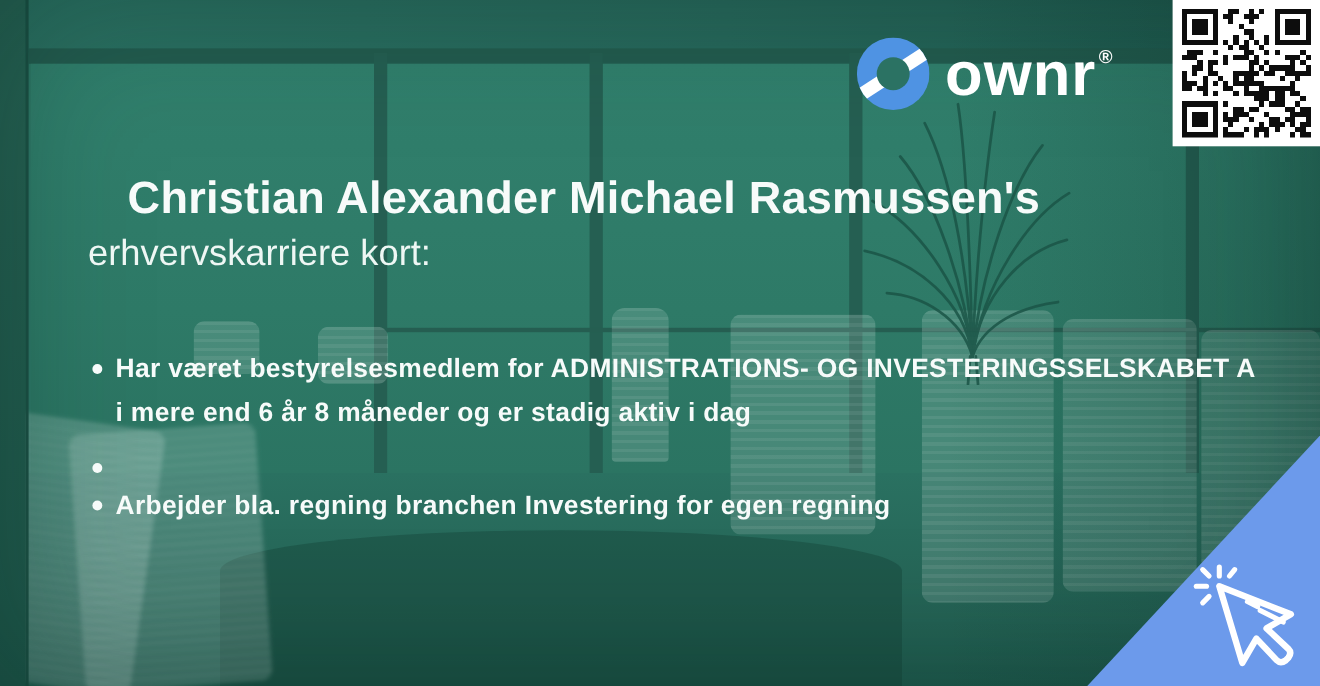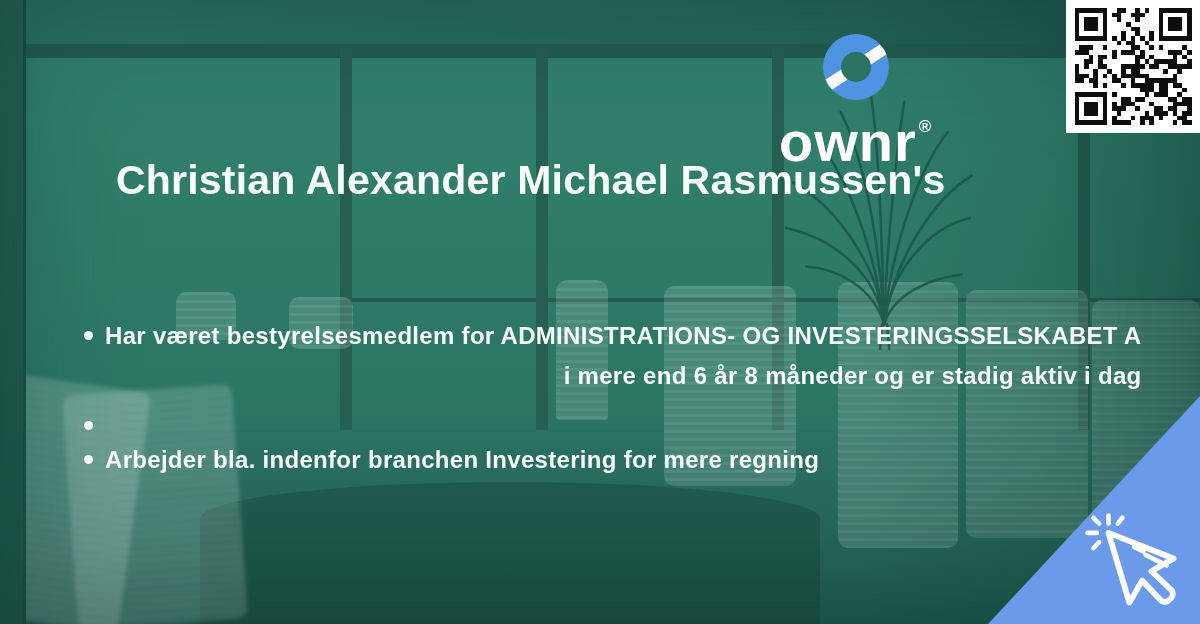--- a/index.html
+++ b/index.html
@@ -61,42 +61,42 @@
   .ch8{left:-15px;top:382px;width:150px;height:242px;transform:rotate(8deg);
        background-color:rgba(210,232,226,0.20);filter:blur(2px);}
   .ch9{left:70px;top:390px;width:170px;height:234px;transform:rotate(-4deg);
        background-color:rgba(210,232,226,0.18);filter:blur(2px);}
   .shade-right{right:0;top:0;width:340px;height:624px;
     background:linear-gradient(90deg,rgba(10,45,38,0) 0%,rgba(10,45,38,0.28) 100%);}
   .vignette{inset:0;box-shadow:inset 0 0 130px rgba(8,40,34,0.35);pointer-events:none;}
   .plant{left:778px;top:86px;width:202px;height:264px;z-index:1;}
 
   
-  .brand{left:779px;top:34px;display:flex;align-items:center;gap:14px;z-index:4;flex-direction:column;}
+  .brand{left:779px;top:34px;display:flex;align-items:center;gap:14px;z-index:4;}
   .brand-text{font-size:56px;font-weight:800;letter-spacing:1px;line-height:1;
     color:#fff;display:flex;align-items:flex-start;}
   .brand-reg{font-size:17px;font-weight:700;margin-top:4px;margin-left:2px;}
 
   
   .qr-box{left:1066px;top:0;width:134px;height:133px;background:#fff;
     padding:8px;z-index:5;}
   .qr-box svg{display:block;width:100%;height:100%;}
 
   
   .heading{left:80px;top:156px;z-index:3;}
   .title{font-size:41px;font-weight:700;line-height:1.2;letter-spacing:0.2px;color:var(--txt);margin-left:36px;}
   .subtitle{font-size:33px;font-weight:400;margin-top:6px;color:#eef7f4;}
 
   
   .bullets{left:84px;top:316px;width:1160px;list-style:none;z-index:3;}
   .bullet{display:flex;align-items:flex-start;margin-bottom:10px;}
   .dot{flex:0 0 auto;width:9px;height:9px;border-radius:50%;background:var(--txt);
     margin-top:15px;margin-right:12px;}
   .bullet-text{font-size:24px;font-weight:700;line-height:40px;letter-spacing:0.3px;
-    white-space:pre-line;color:var(--txt);text-align:right;}
+    white-space:pre-line;color:var(--txt);}
 
   
   .corner{left:988px;top:396px;width:212px;height:228px;background:var(--corner-blue);
     clip-path:polygon(100% 0,100% 100%,0 100%);z-index:6;}
   .cursor-svg{position:absolute;left:92px;top:116px;width:122px;height:122px;}
 </style>
 </head>
 <body>
 
 <div class="abs scene">
@@ -366,34 +366,35 @@
       <rect x="19" y="1" width="5" height="5" fill="#ffffff"></rect>
       <rect x="20" y="2" width="3" height="3" fill="#0d0d0d"></rect>
       <rect x="0" y="18" width="7" height="7" fill="#0d0d0d"></rect>
       <rect x="1" y="19" width="5" height="5" fill="#ffffff"></rect>
       <rect x="2" y="20" width="3" height="3" fill="#0d0d0d"></rect>
     </svg>
 </div>
 
 <div class="abs heading">
   <h1 class="title">Christian Alexander Michael Rasmussen's</h1>
+  <div class="subtitle">erhvervskarriere kort:</div>
 </div>
 
 <ul class="abs bullets">
   <li class="bullet">
     <span class="dot"></span>
     <span class="bullet-text">Har været bestyrelsesmedlem for ADMINISTRATIONS- OG INVESTERINGSSELSKABET A
 i mere end 6 år 8 måneder og er stadig aktiv i dag</span>
   </li>
   <li class="bullet">
     <span class="dot"></span>
   </li>
   <li class="bullet">
     <span class="dot"></span>
-    <span class="bullet-text">Arbejder bla. indenfor branchen Investering for mere regning</span>
+    <span class="bullet-text">Arbejder bla. regning branchen Investering for egen regning</span>
   </li>
 </ul>
 
 <div class="abs corner">
   <svg class="cursor-svg" viewBox="0 0 100 105" fill="none" stroke="#ffffff" stroke-width="5" stroke-linecap="round" stroke-linejoin="round">
     <path d="M22 18 L40 78 L51 59 L67 76 Q70 79 74 76 L76 74 Q79 70 76 67 L59 51 L78 40 Z"></path>
     <path d="M44 30 L52 34" stroke-width="4"></path>
     <path d="M54 37 L72 46" stroke-width="4"></path>
     <g stroke-width="4">
       <path d="M22 10 L22 3"></path>

